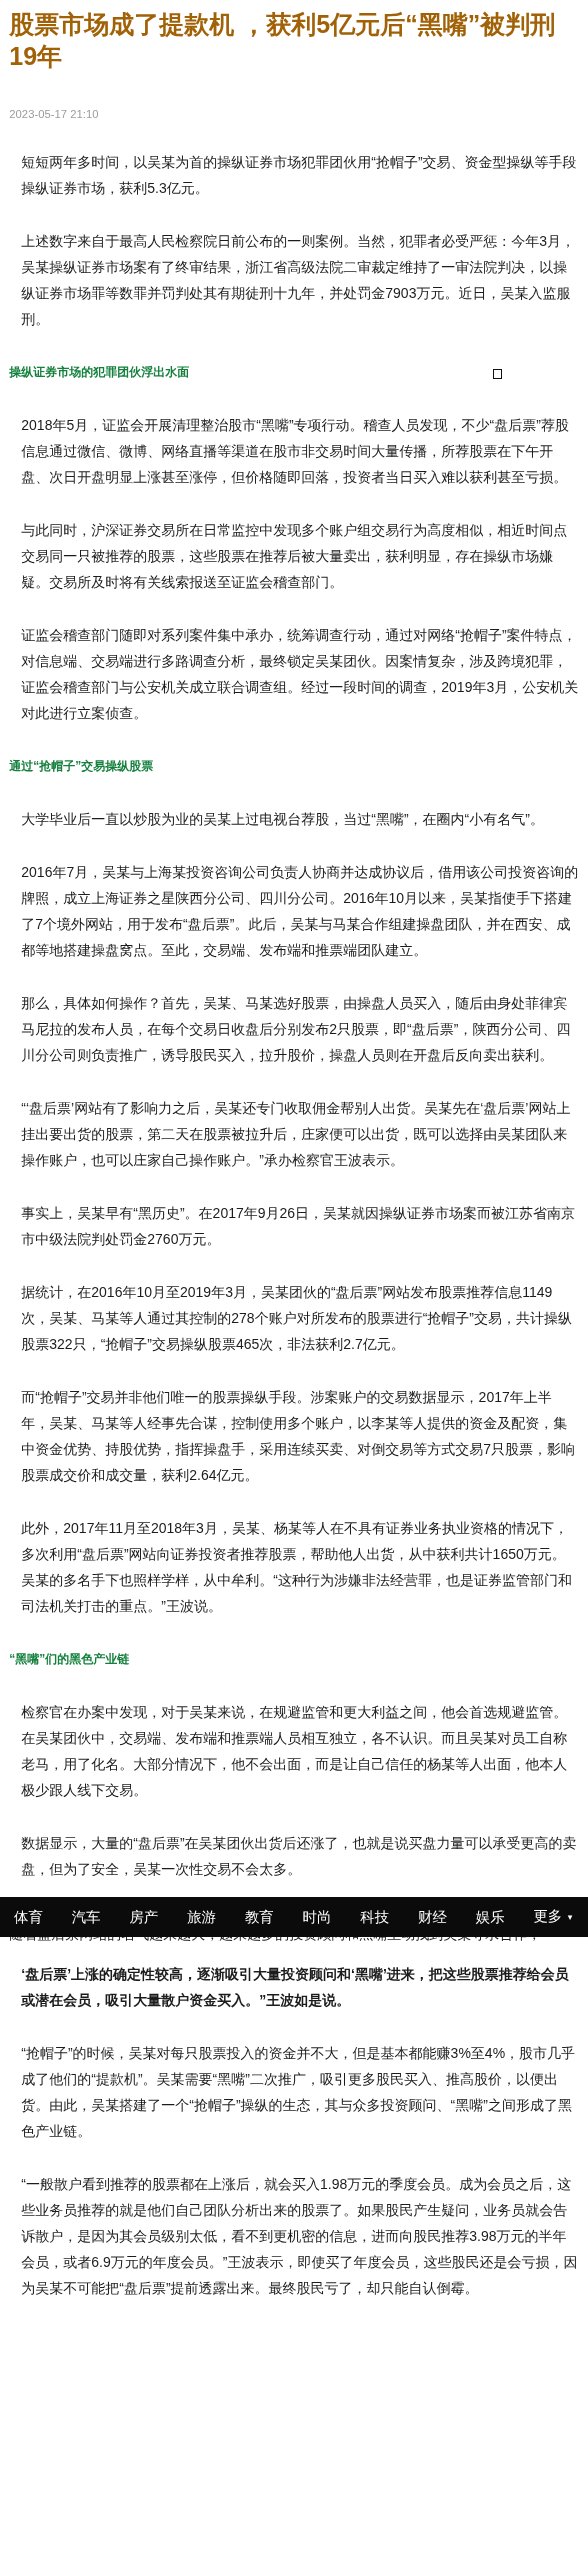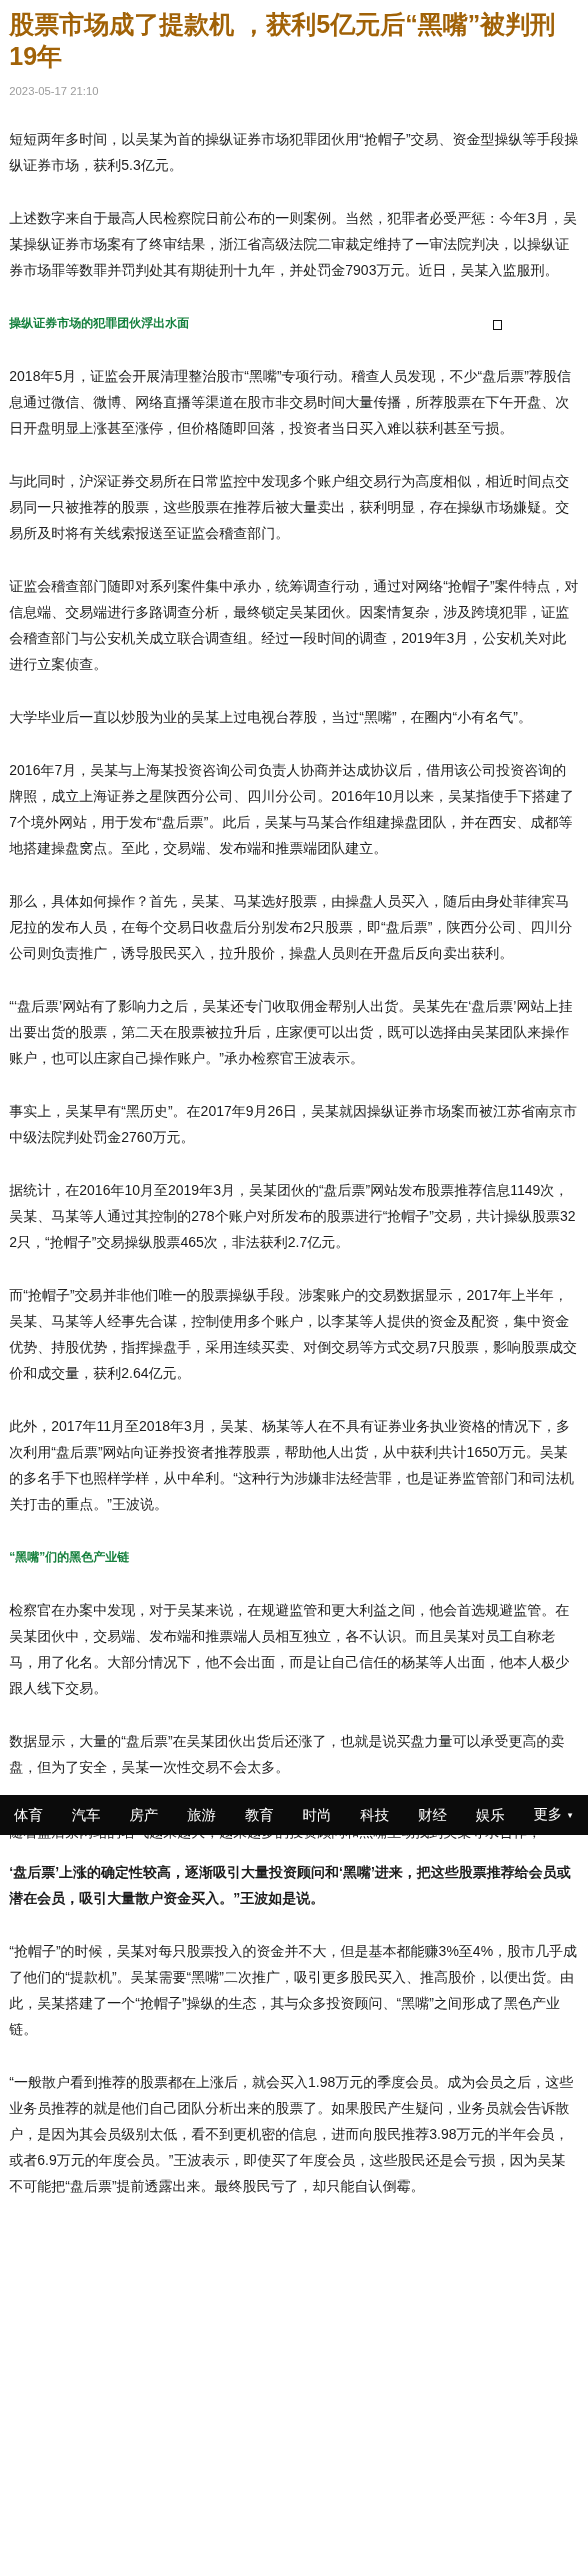--- a/index.html
+++ b/index.html
@@ -1,20 +1,20 @@
 <!DOCTYPE html>
 <html style="font-size:8.2px"><head>
 <meta charset="utf-8">
 <style>
   html,body{margin:0;padding:0;background:#ffffff;}
   body{width:588px;font-family:"Liberation Sans","DejaVu Sans",sans-serif;color:#1c1c1c;}
   .page{padding:4.1px 9.3px 7.2px 9.3px;position:relative;}
   .title{font-size:25px;line-height:32px;font-weight:700;color:#a16207;margin:4.1px 0 0 0;}
-  .pub-date{margin-top:12px;font-size:11.3px;line-height:14.4px;color:#9c9c9c;}
-  .article p.para{font-size:14px;line-height:26px;margin:27px 0 0 0;text-align:left;word-break:break-all;}
+  .pub-date{margin-top:35px;font-size:11.3px;line-height:14.4px;color:#9c9c9c;}
+  .article p.para{font-size:14px;line-height:26px;margin:27px 0 0 12px;text-align:left;word-break:break-all;}
   .article h2.sect{font-size:12px;line-height:26px;font-weight:700;color:#15803d;margin:27px 0 0 0;position:relative;}
   .ph-square{position:absolute;left:484px;top:10.8px;width:7.2px;height:7.2px;border:1px solid #111;background:#fff;}
   .channel-nav{height:40px;background:#0b0b0b;margin:15.5px -9.3px 0 -9.3px;padding:0 14px;display:flex;align-items:center;justify-content:space-between;position:relative;z-index:2;}
   .nav-item{color:#ffffff;font-size:14.4px;line-height:40px;text-decoration:none;white-space:nowrap;cursor:pointer;}
   .nav-caret{font-size:7.7px;color:#ffffff;margin-left:4.1px;display:inline-block;vertical-align:1px;}
   .occluded-line{position:relative;z-index:1;margin-top:-13.4px;height:20.6px;line-height:20.6px;font-size:14px;overflow:hidden;white-space:nowrap;color:#1c1c1c;word-break:break-all;}
   .after-occluded{margin-top:16.5px !important;font-weight:bold;}
 </style>
 </head>
 <body>
@@ -25,20 +25,21 @@
 
   <div class="pub-date">2023-05-17 21:10</div>
 
   <div class="article" id="before-nav">
       <p class="para">短短两年多时间，以吴某为首的操纵证券市场犯罪团伙用“抢帽子”交易、资金型操纵等手段操纵证券市场，获利5.3亿元。</p>
       <p class="para">上述数字来自于最高人民检察院日前公布的一则案例。当然，犯罪者必受严惩：今年3月，吴某操纵证券市场案有了终审结果，浙江省高级法院二审裁定维持了一审法院判决，以操纵证券市场罪等数罪并罚判处其有期徒刑十九年，并处罚金7903万元。近日，吴某入监服刑。</p>
       <h2 class="sect"><span>操纵证券市场的犯罪团伙浮出水面</span><span class="ph-square"></span></h2>
       <p class="para">2018年5月，证监会开展清理整治股市“黑嘴”专项行动。稽查人员发现，不少“盘后票”荐股信息通过微信、微博、网络直播等渠道在股市非交易时间大量传播，所荐股票在下午开盘、次日开盘明显上涨甚至涨停，但价格随即回落，投资者当日买入难以获利甚至亏损。</p>
       <p class="para">与此同时，沪深证券交易所在日常监控中发现多个账户组交易行为高度相似，相近时间点交易同一只被推荐的股票，这些股票在推荐后被大量卖出，获利明显，存在操纵市场嫌疑。交易所及时将有关线索报送至证监会稽查部门。</p>
       <p class="para">证监会稽查部门随即对系列案件集中承办，统筹调查行动，通过对网络“抢帽子”案件特点，对信息端、交易端进行多路调查分析，最终锁定吴某团伙。因案情复杂，涉及跨境犯罪，证监会稽查部门与公安机关成立联合调查组。经过一段时间的调查，2019年3月，公安机关对此进行立案侦查。</p>
+      <h2 class="sect"><span>通过“抢帽子”交易操纵股票</span></h2>
       <p class="para">大学毕业后一直以炒股为业的吴某上过电视台荐股，当过“黑嘴”，在圈内“小有名气”。</p>
       <p class="para">2016年7月，吴某与上海某投资咨询公司负责人协商并达成协议后，借用该公司投资咨询的牌照，成立上海证券之星陕西分公司、四川分公司。2016年10月以来，吴某指使手下搭建了7个境外网站，用于发布“盘后票”。此后，吴某与马某合作组建操盘团队，并在西安、成都等地搭建操盘窝点。至此，交易端、发布端和推票端团队建立。</p>
       <p class="para">那么，具体如何操作？首先，吴某、马某选好股票，由操盘人员买入，随后由身处菲律宾马尼拉的发布人员，在每个交易日收盘后分别发布2只股票，即“盘后票”，陕西分公司、四川分公司则负责推广，诱导股民买入，拉升股价，操盘人员则在开盘后反向卖出获利。</p>
       <p class="para">“‘盘后票’网站有了影响力之后，吴某还专门收取佣金帮别人出货。吴某先在‘盘后票’网站上挂出要出货的股票，第二天在股票被拉升后，庄家便可以出货，既可以选择由吴某团队来操作账户，也可以庄家自己操作账户。”承办检察官王波表示。</p>
       <p class="para">事实上，吴某早有“黑历史”。在2017年9月26日，吴某就因操纵证券市场案而被江苏省南京市中级法院判处罚金2760万元。</p>
       <p class="para">据统计，在2016年10月至2019年3月，吴某团伙的“盘后票”网站发布股票推荐信息1149次，吴某、马某等人通过其控制的278个账户对所发布的股票进行“抢帽子”交易，共计操纵股票322只，“抢帽子”交易操纵股票465次，非法获利2.7亿元。</p>
       <p class="para">而“抢帽子”交易并非他们唯一的股票操纵手段。涉案账户的交易数据显示，2017年上半年，吴某、马某等人经事先合谋，控制使用多个账户，以李某等人提供的资金及配资，集中资金优势、持股优势，指挥操盘手，采用连续买卖、对倒交易等方式交易7只股票，影响股票成交价和成交量，获利2.64亿元。</p>
       <p class="para">此外，2017年11月至2018年3月，吴某、杨某等人在不具有证券业务执业资格的情况下，多次利用“盘后票”网站向证券投资者推荐股票，帮助他人出货，从中获利共计1650万元。吴某的多名手下也照样学样，从中牟利。“这种行为涉嫌非法经营罪，也是证券监管部门和司法机关打击的重点。”王波说。</p>
       <h2 class="sect"><span>“黑嘴”们的黑色产业链</span></h2>
       <p class="para">检察官在办案中发现，对于吴某来说，在规避监管和更大利益之间，他会首选规避监管。在吴某团伙中，交易端、发布端和推票端人员相互独立，各不认识。而且吴某对员工自称老马，用了化名。大部分情况下，他不会出面，而是让自己信任的杨某等人出面，他本人极少跟人线下交易。</p>

